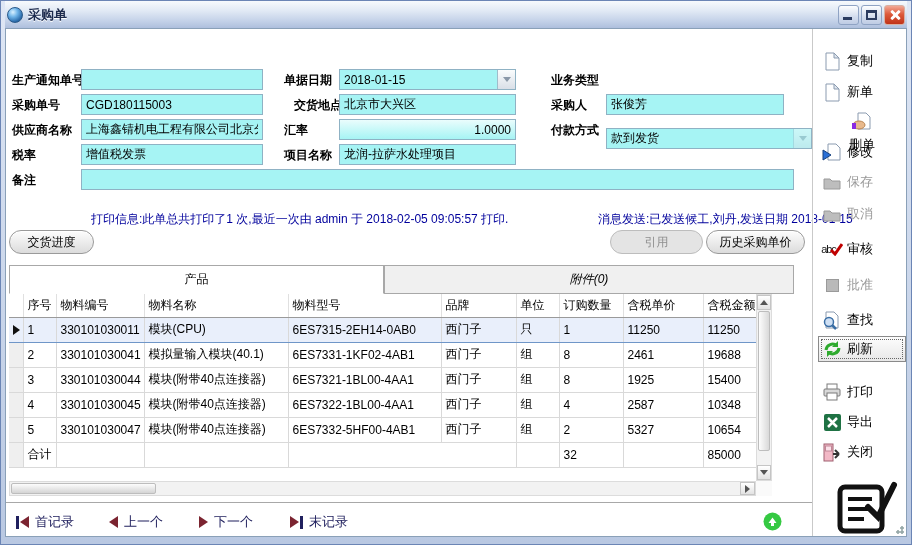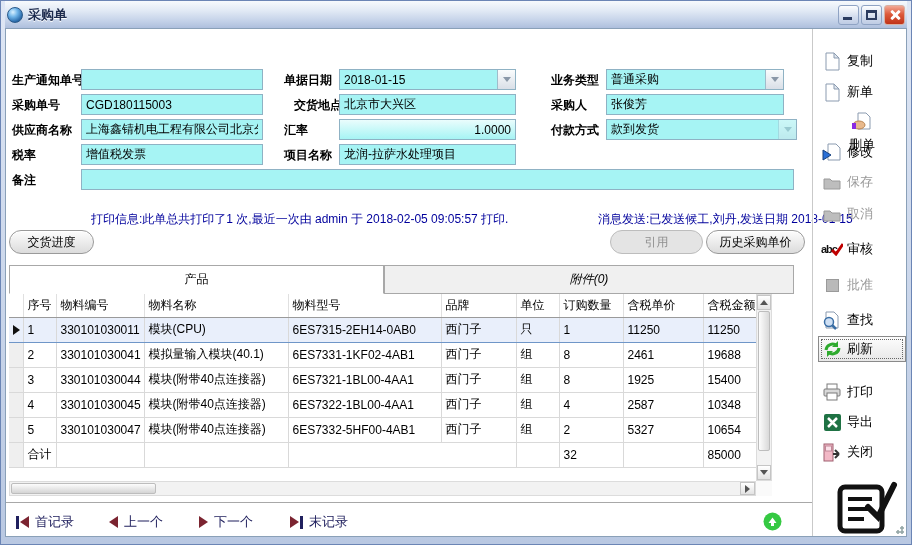--- a/index.html
+++ b/index.html
@@ -75,21 +75,21 @@
   .ntri-r{width:0;height:0;border-top:6px solid transparent;border-bottom:6px solid transparent;border-left:9px solid #7b2430;}
   .nbar{width:3px;height:13px;background:#20205e;}
   .navicon{display:flex;align-items:center;gap:1px;}
   
   .side-divider{position:absolute;left:806px;top:0;bottom:0;width:2px;border-left:1px solid #c9c9c9;border-right:1px solid #fff;}
   .sb-btn{position:absolute;left:812px;width:88px;height:26px;display:flex;align-items:center;gap:4px;
     font-size:13px;color:#000;padding:0 2px;background:transparent;border:1px solid transparent;}
   .sb-btn.disabled{color:#9a9a9a;}
   .sb-btn.focused{background:linear-gradient(180deg,#fdfdfd,#e8e8e8);border:1px solid #8a8a8a;outline:1px dotted #666;outline-offset:-4px;}
   .sb-ico{width:22px;height:20px;display:flex;align-items:center;justify-content:center;flex:0 0 22px;position:relative;}
-  .abc{font-size:11px;font-weight:bold;color:#111;letter-spacing:-1px;}
+  .abc{font-size:11px;font-weight:normal;color:#111;letter-spacing:-1px;}
   .graysq{width:13px;height:13px;background:#b9b9b9;border:1px solid #9a9a9a;}
   .logo{position:absolute;left:826px;top:448px;}
   .green-status{position:absolute;left:757px;top:483px;}
   .resize-grip{position:absolute;right:2px;bottom:2px;width:12px;height:12px;
     background:
       radial-gradient(circle at 10px 10px,#9aa 1.5px,transparent 2px),
       radial-gradient(circle at 6px 10px,#9aa 1.5px,transparent 2px),
       radial-gradient(circle at 10px 6px,#9aa 1.5px,transparent 2px);}
 </style>
 </head>
@@ -145,32 +145,26 @@
     <span class="lbl" style="left:278px;top:93px">汇率</span>
     <div class="fld lightgrad right" style="left:333px;top:90px;width:177px">
         <span class="txt">1.0000</span>
       </div>
     <span class="lbl" style="left:278px;top:118px">项目名称</span>
     <div class="fld" style="left:333px;top:115px;width:177px">
         <span class="txt">龙润-拉萨水处理项目</span>
       </div>
 
     <span class="lbl" style="left:545px;top:43px">业务类型</span>
-    <div class="fld" style="left:600px;top:40px;width:178px">
-      <span class="txt">普通采购</span>
-      <span class="ddbtn">
-          <span class="chev"></span>
-        </span>
-    </div>
     <span class="lbl" style="left:545px;top:68px">采购人</span>
     <div class="fld" style="left:600px;top:65px;width:178px">
         <span class="txt">张俊芳</span>
       </div>
     <span class="lbl" style="left:545px;top:93px">付款方式</span>
-    <div class="fld" style="left:600px;top:90px;width:191px">
+    <div class="fld" style="left:600px;top:99px;width:206px">
       <span class="txt">款到发货</span>
       <span class="ddbtn faint">
           <span class="chev"></span>
         </span>
     </div>
 
     <span class="lbl" style="left:6px;top:143px">备注</span>
     <div class="fld" style="left:75px;top:140px;width:713px">
         <span class="txt"></span>
       </div>

